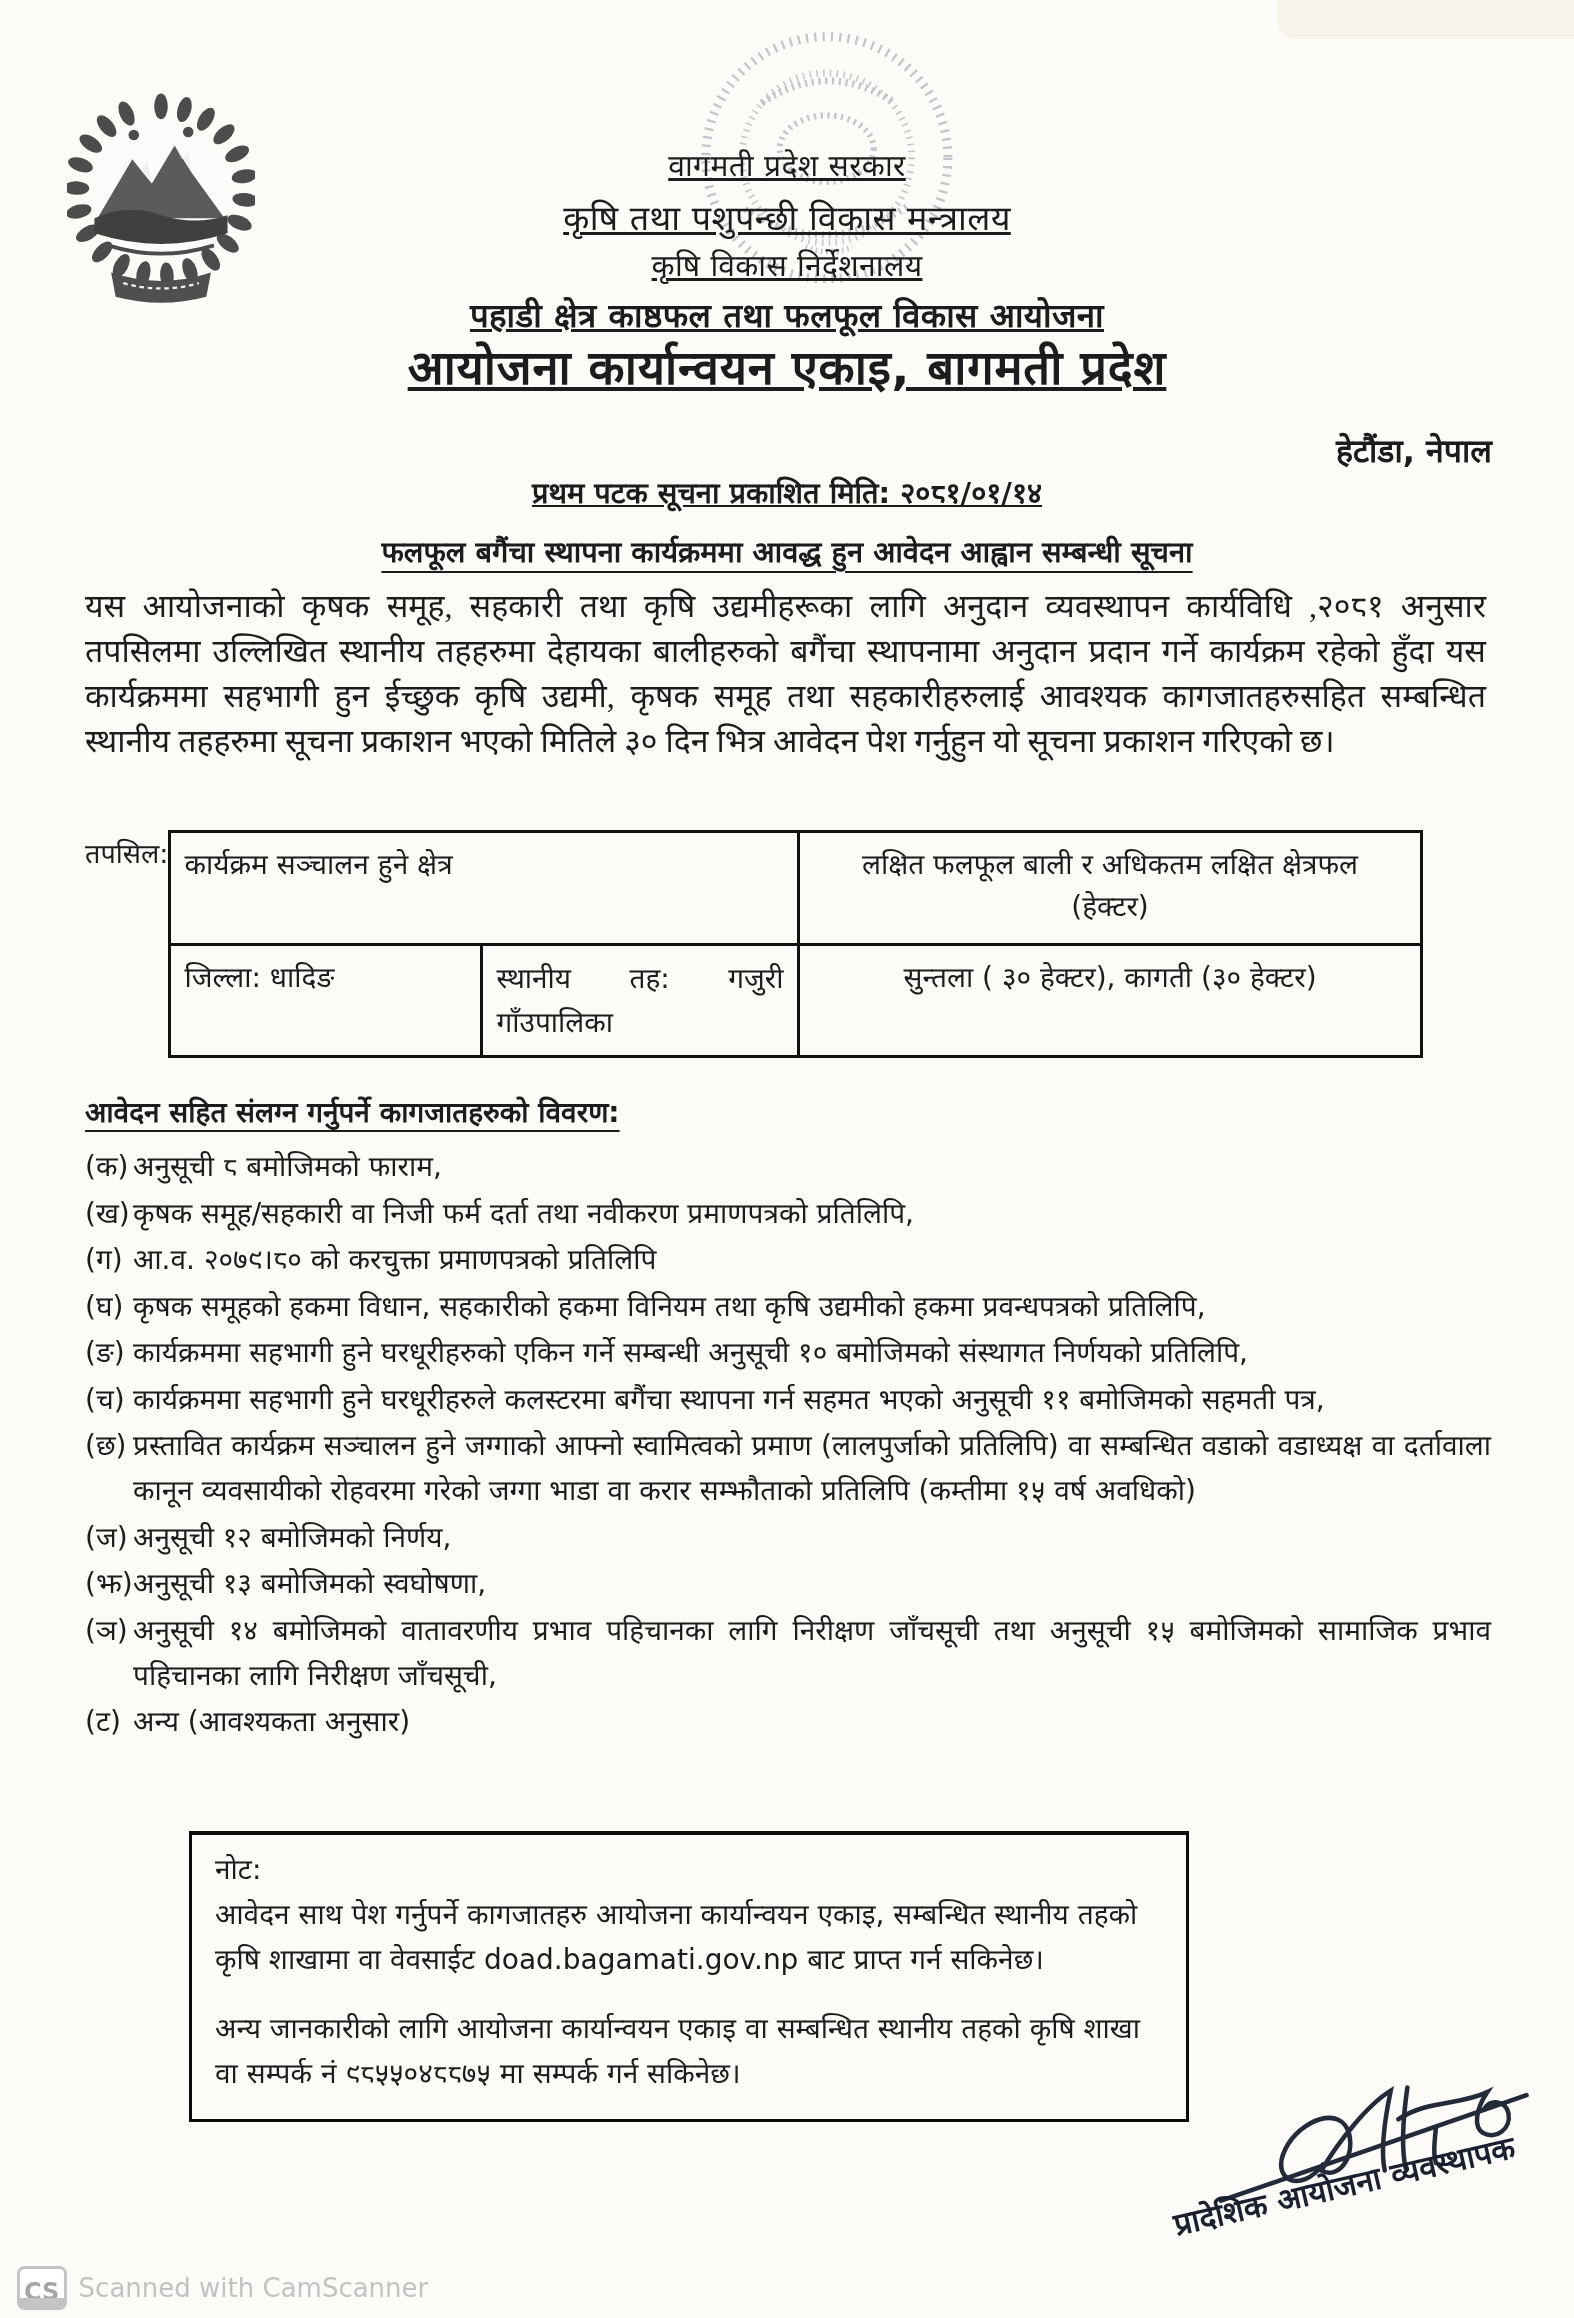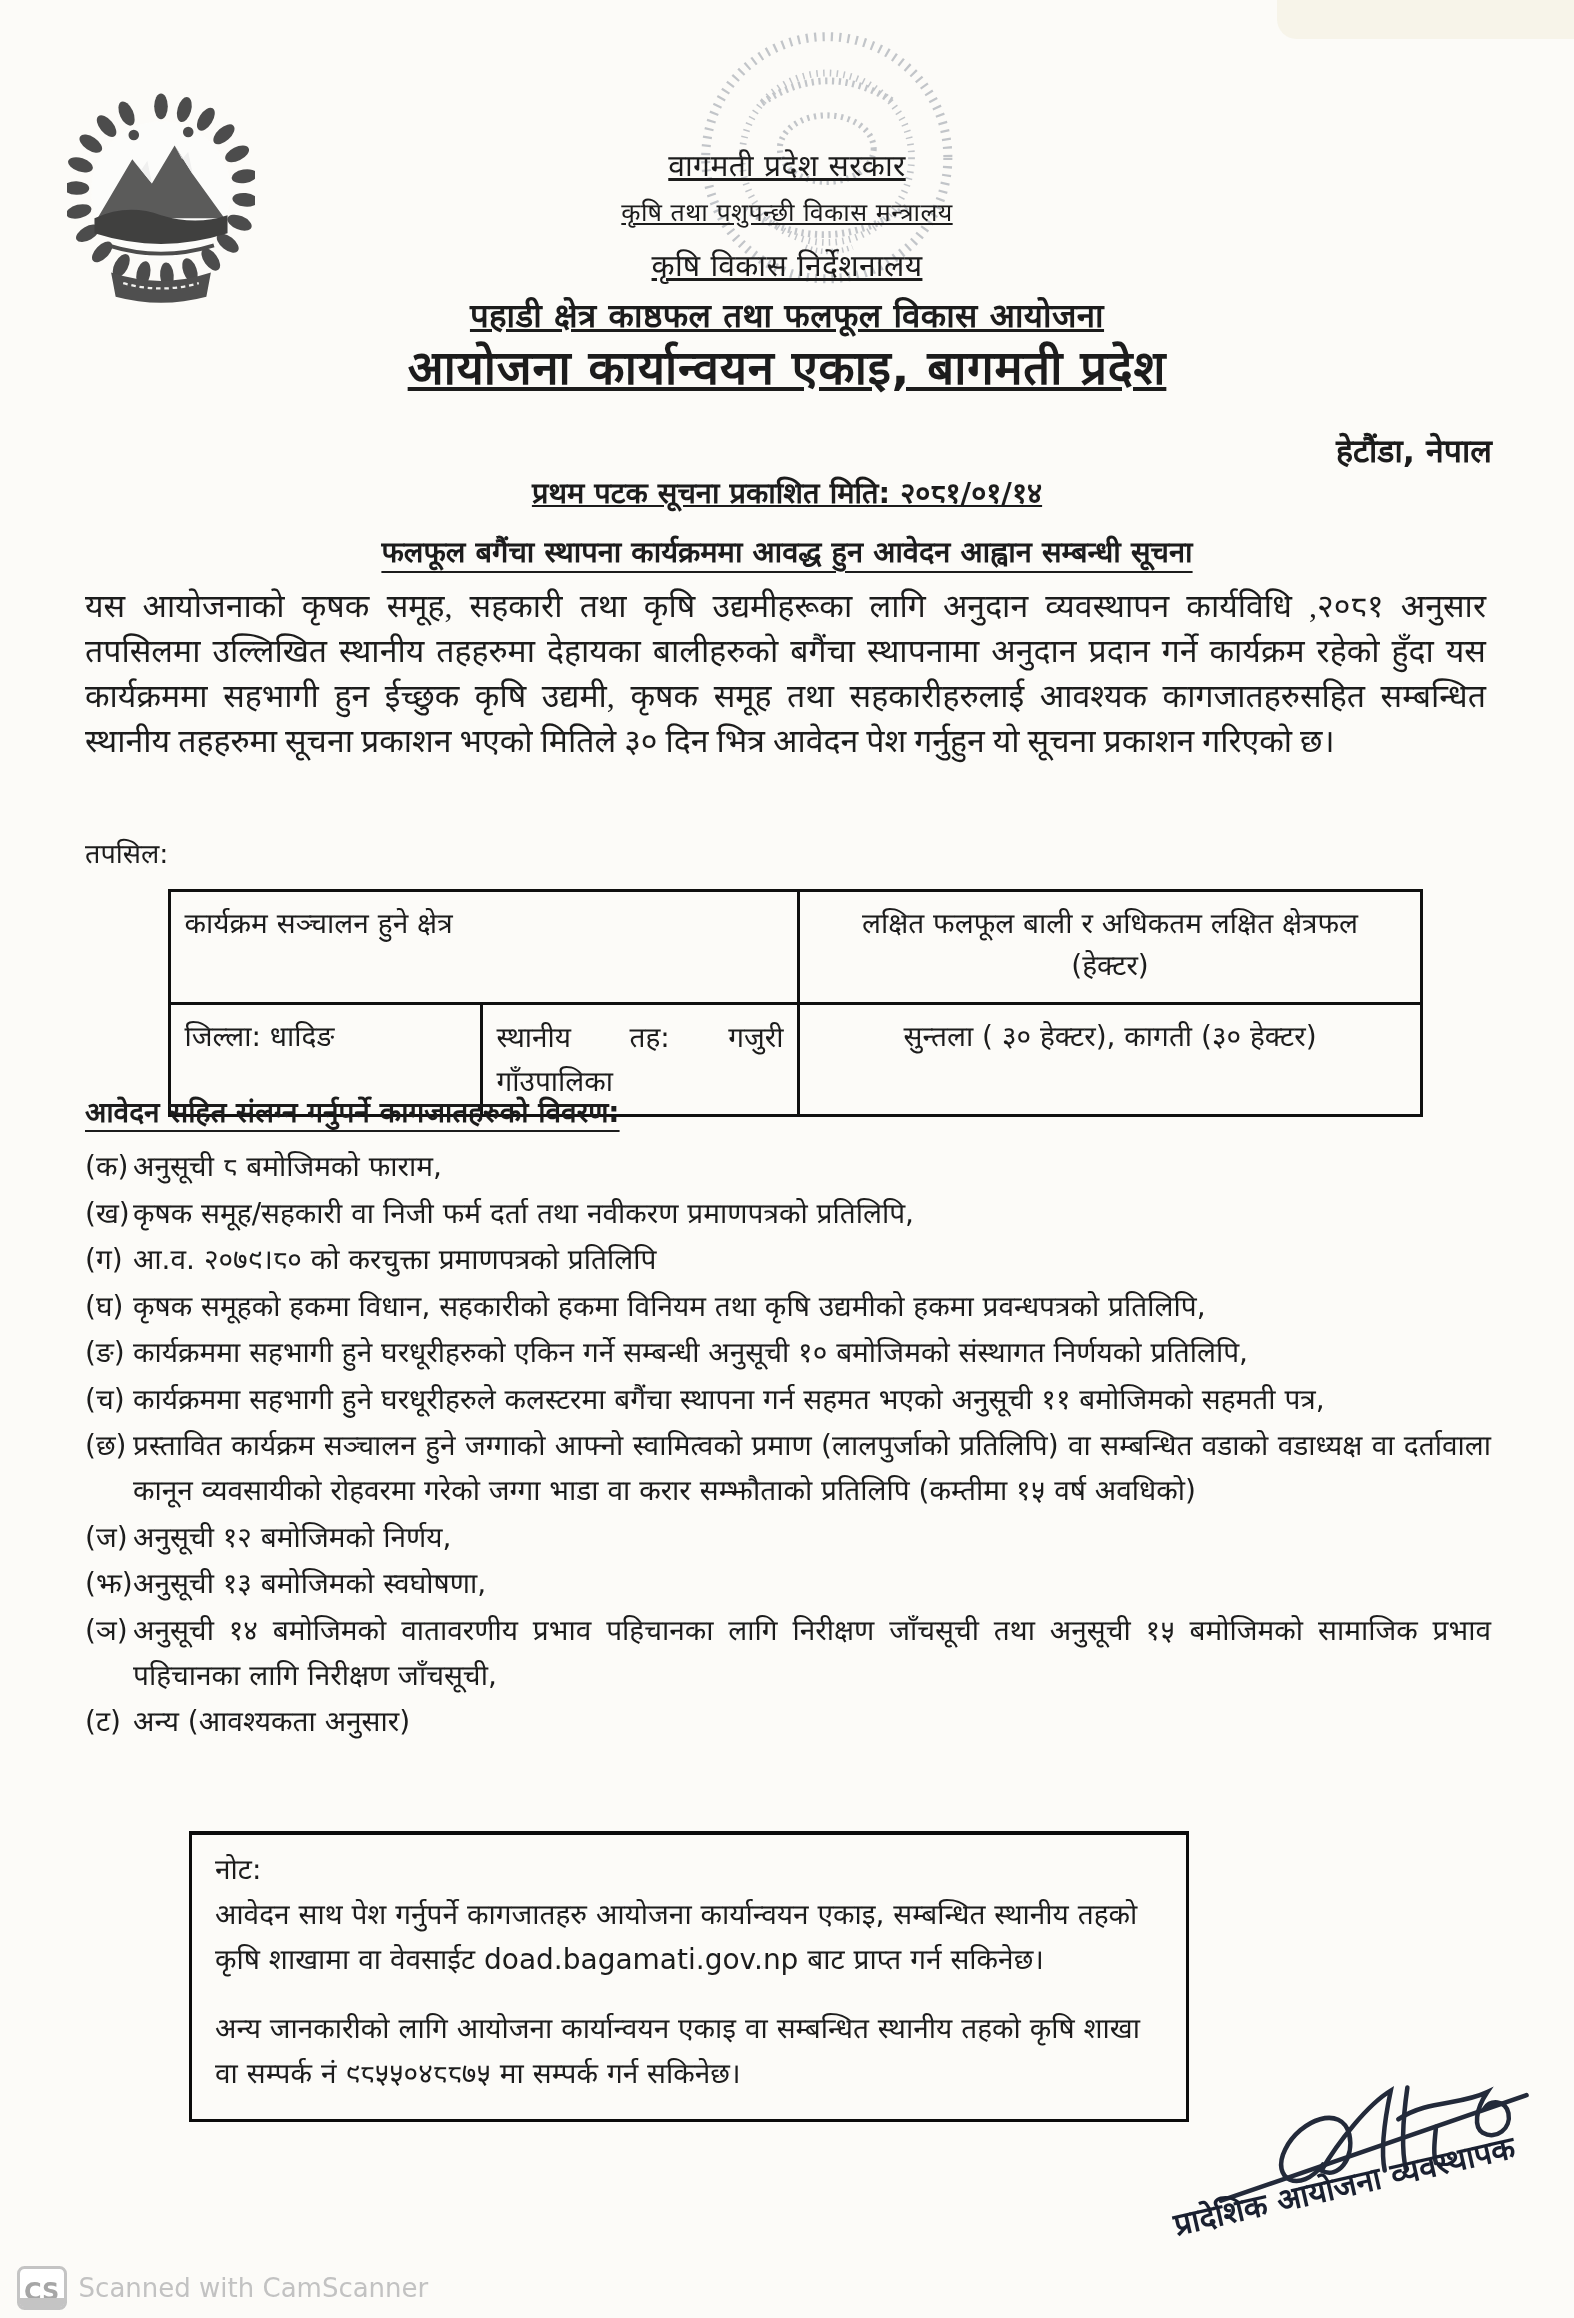--- a/index.html
+++ b/index.html
@@ -11,40 +11,40 @@
     color:#1c1c1c;
     overflow:hidden;
   }
   .abs{position:absolute;}
   .centered{left:0;width:1574px;text-align:center;text-decoration:underline;}
   .smudge-tr{left:1277px;top:0;width:297px;height:39px;background:#f3efdd;opacity:.55;border-radius:0 0 0 19.7px;}
 
   
   .hl{z-index:2;letter-spacing:0.4px;}
   .hl1{top:144px;font-size:30px;}
-  .hl2{top:194px;font-size:25px;}
+  .hl2{top:194px;font-size:34px;}
   .hl3{top:244px;font-size:30px;}
   .hl4{top:292px;font-size:33px;font-weight:bold;}
   .hl5{top:334px;font-size:47px;font-weight:bold;letter-spacing:0.8px;}
   .location{top:428px;right:82px;font-size:32px;font-weight:bold;}
   .pubdate{top:472px;font-size:29px;font-weight:bold;}
   .notice-title{
     top:531px;font-size:29px;font-weight:bold;
     text-decoration:underline;text-decoration-thickness:2.3px;text-underline-offset:9px;
   }
 
   .para{
     left:85px;top:584px;width:1401px;
     font-size:32px;line-height:45px;text-align:justify;font-family:Liberation Serif, serif;
   }
   .tapsil{left:85px;top:834px;font-size:27px;}
 
   
   table.detail{
-    left:168px;top:889px;position:absolute;
+    left:168px;top:830px;position:absolute;
     width:1253px;border-collapse:collapse;table-layout:fixed;
     font-size:28px;
   }
   table.detail td{
     border:3px solid #101010;vertical-align:top;
     padding:10.6px 13.6px;
   }
   td.t-head-left{height:89px;text-align:left;}
   td.t-head-right{height:89px;text-align:center;line-height:42px;}
   td.t-district{height:86px;}

